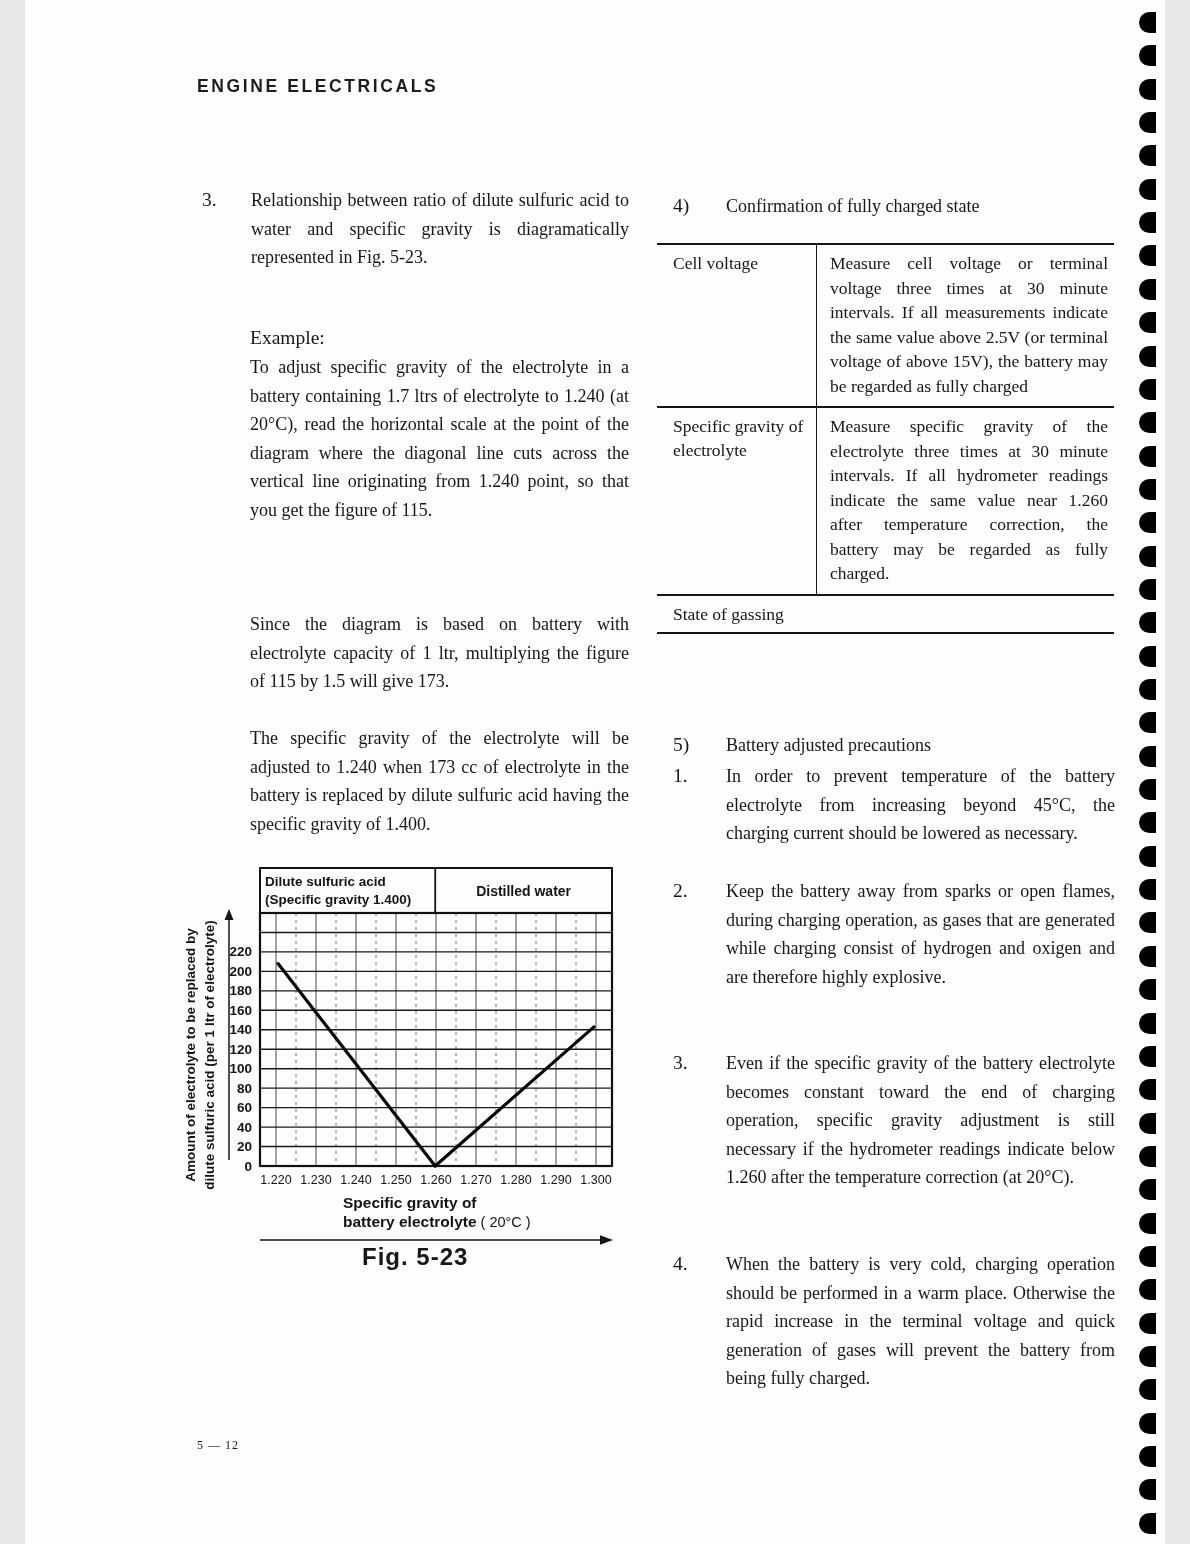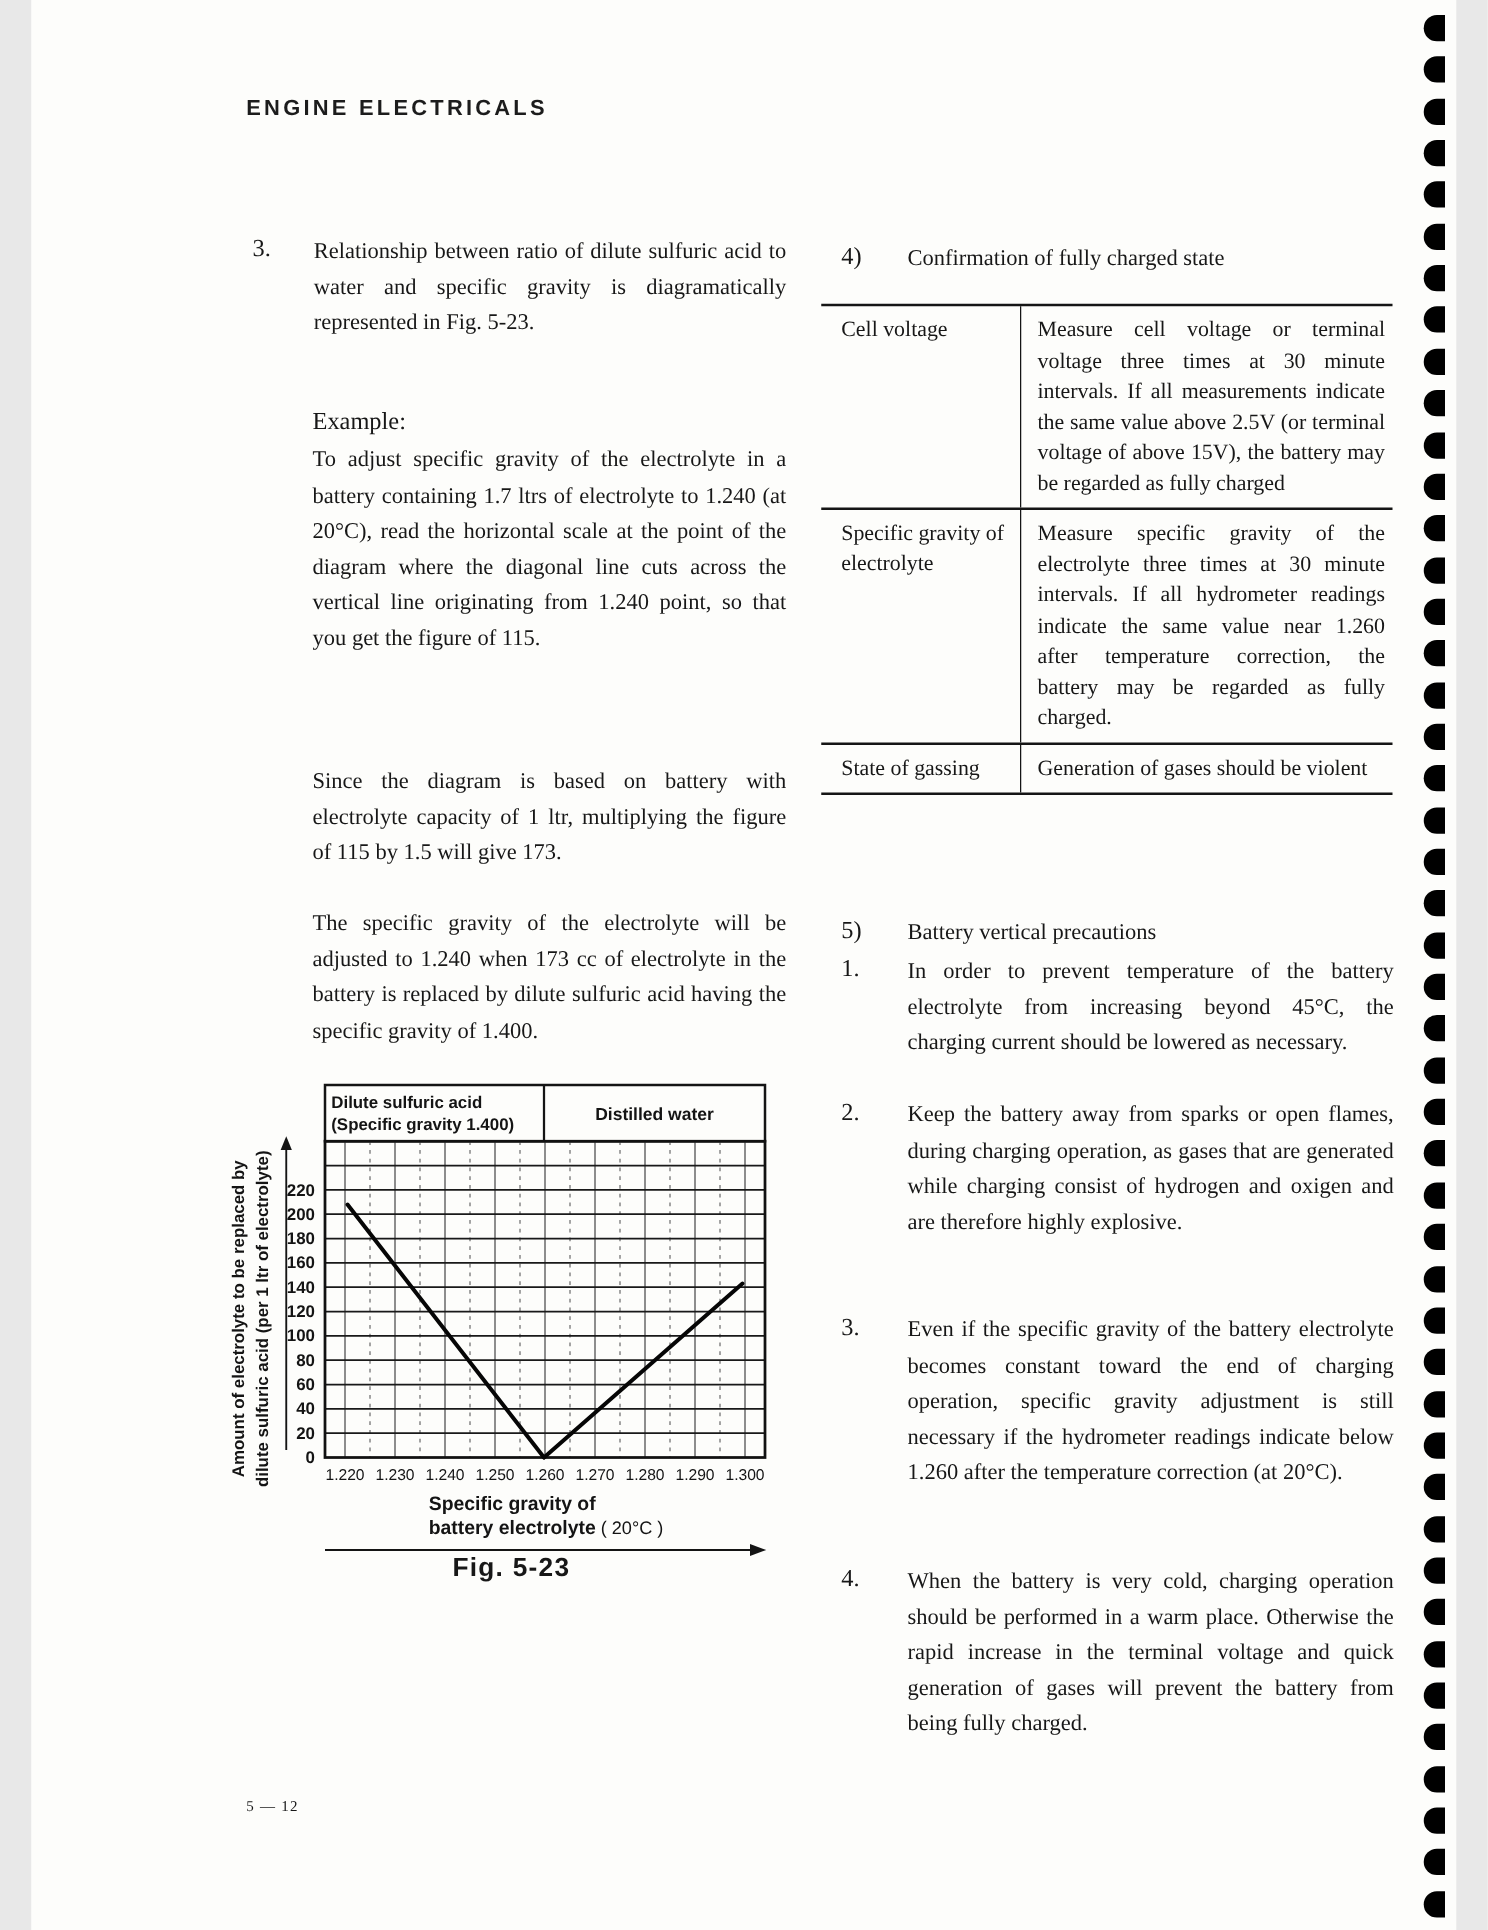--- a/index.html
+++ b/index.html
@@ -42,21 +42,21 @@
   .prec-1{top:762px;}
   .prec-2{top:877px;}
   .prec-3{top:1049px;}
   .prec-4{top:1250px;}
 
   
   .figure-chart{position:absolute; left:140px; top:860px; width:474px; height:404px;}
   .figure-chart svg text{font-family:"Liberation Sans", sans-serif; fill:#141414;}
   .fig-caption{
     position:absolute; left:337px; top:1243px;
-    font-family:"Liberation Sans", sans-serif; font-weight:bold; font-size:21px; letter-spacing:1px;
+    font-family:"Liberation Sans", sans-serif; font-weight:bold; font-size:24px; letter-spacing:1px;
   }
 
   .page-footer{position:absolute; left:172px; top:1438px; font-size:12px; letter-spacing:1px;text-align:center;}
 
   
   .binding-marks{position:absolute; top:0; right:9px; width:18px; height:1544px;}
   .binding-mark{
     position:absolute; right:0; width:17px; height:21px;
     background:#000; border-radius:11px 0 0 11px;
   }
@@ -159,27 +159,26 @@
     <div class="trow">
       <div class="tlabel">Cell voltage</div>
       <div class="ttext">Measure cell voltage or terminal voltage three times at 30 minute intervals. If all measurements indicate the same value above 2.5V (or terminal voltage of above 15V), the battery may be regarded as fully charged</div>
     </div>
     <div class="trow">
       <div class="tlabel">Specific gravity of electrolyte</div>
       <div class="ttext">Measure specific gravity of the electrolyte three times at 30 minute intervals. If all hydrometer readings indicate the same value near 1.260 after temperature correction, the battery may be regarded as fully charged.</div>
     </div>
     <div class="trow">
       <div class="tlabel">State of gassing</div>
-      <div class="ttext">Generation of gases should be violent</div>
     </div>
   </div>
 
   <div class="num-item item5">
     <span class="num">5)</span>
-    <p class="body-text">Battery vertical precautions</p>
+    <p class="body-text">Battery adjusted precautions</p>
   </div>
 
   <div class="num-item precaution prec-1">
     <span class="num">1.</span>
     <p class="body-text">In order to prevent temperature of the battery electrolyte from increasing beyond 45°C, the charging current should be lowered as necessary.</p>
   </div>
   <div class="num-item precaution prec-2">
     <span class="num">2.</span>
     <p class="body-text">Keep the battery away from sparks or open flames, during charging operation, as gases that are generated while charging consist of hydrogen and oxigen and are therefore highly explosive.</p>
   </div>

